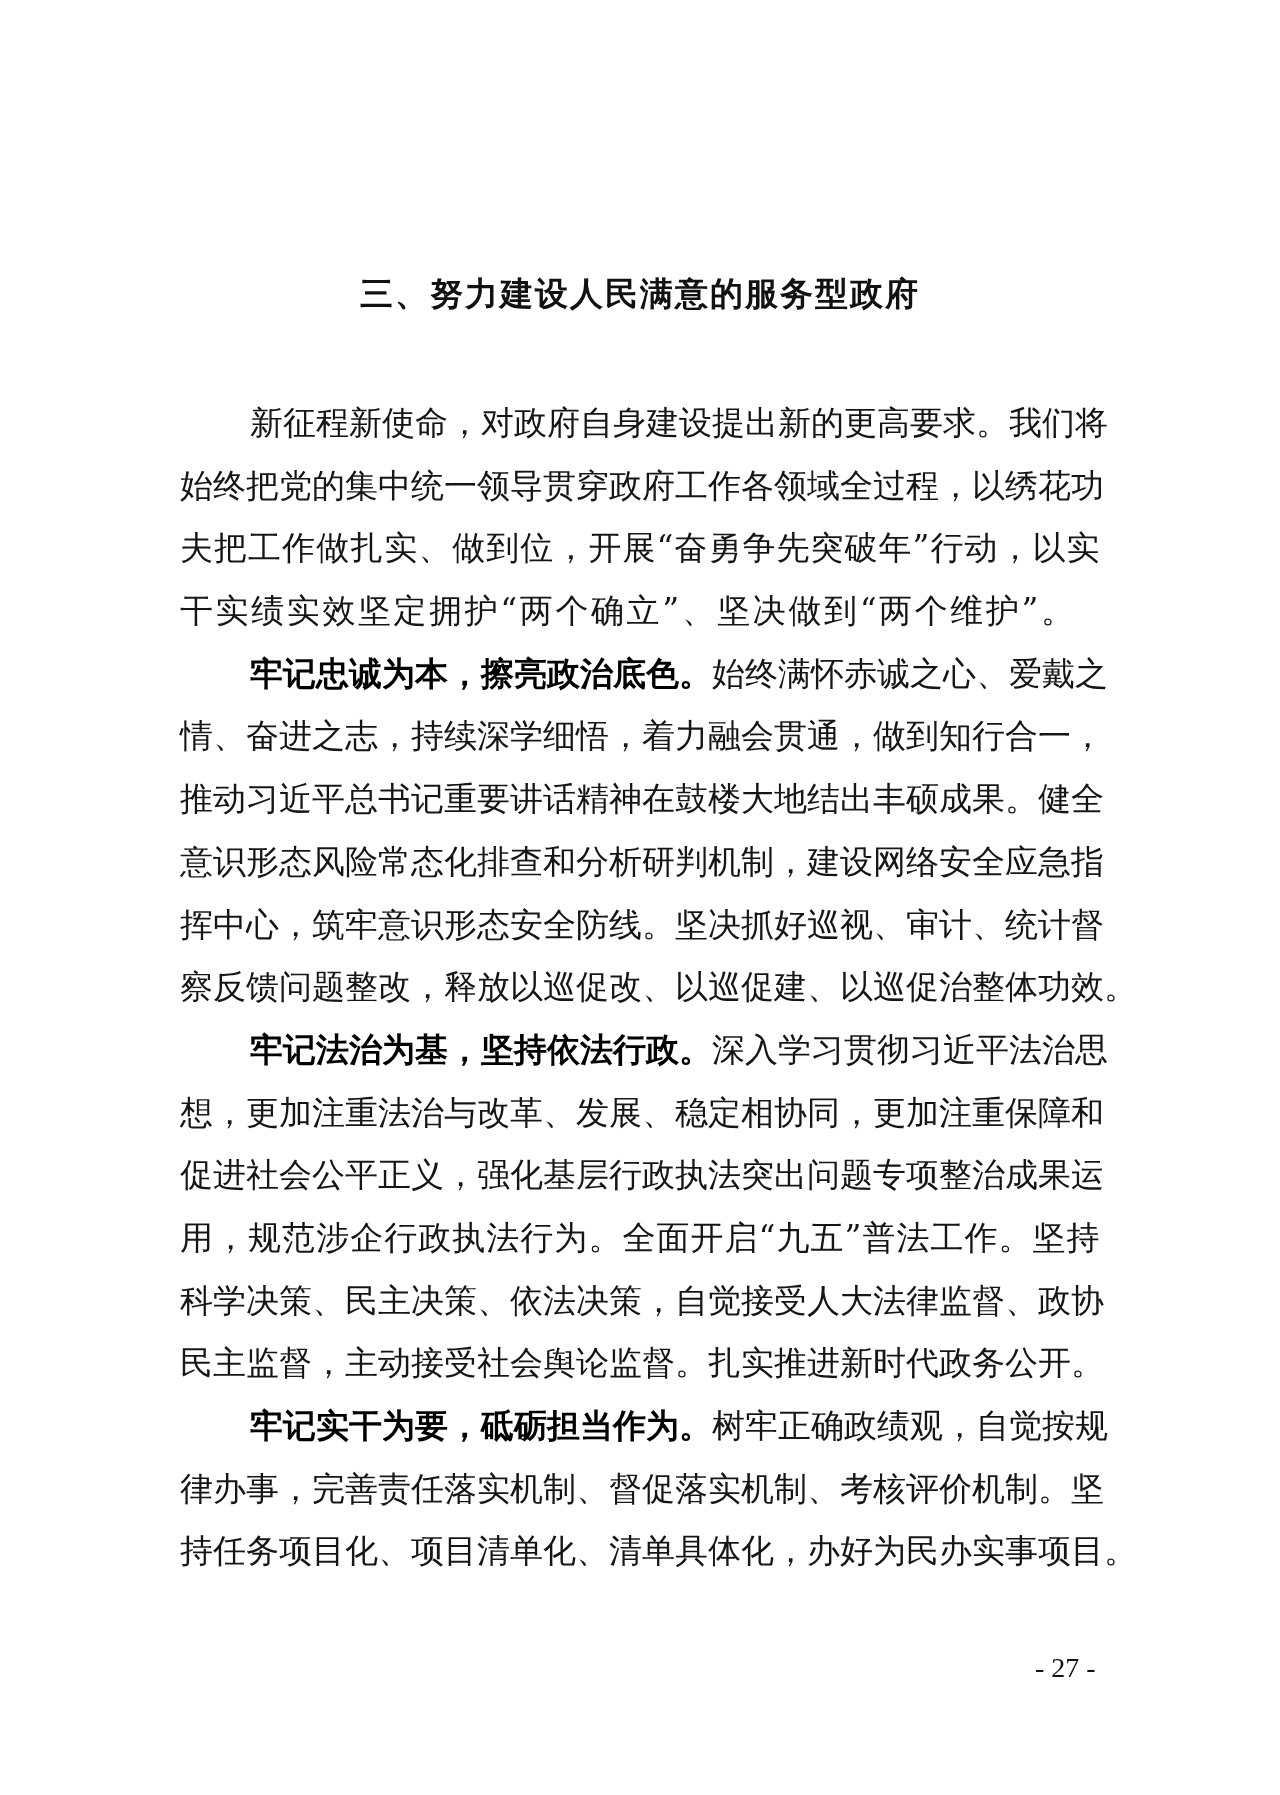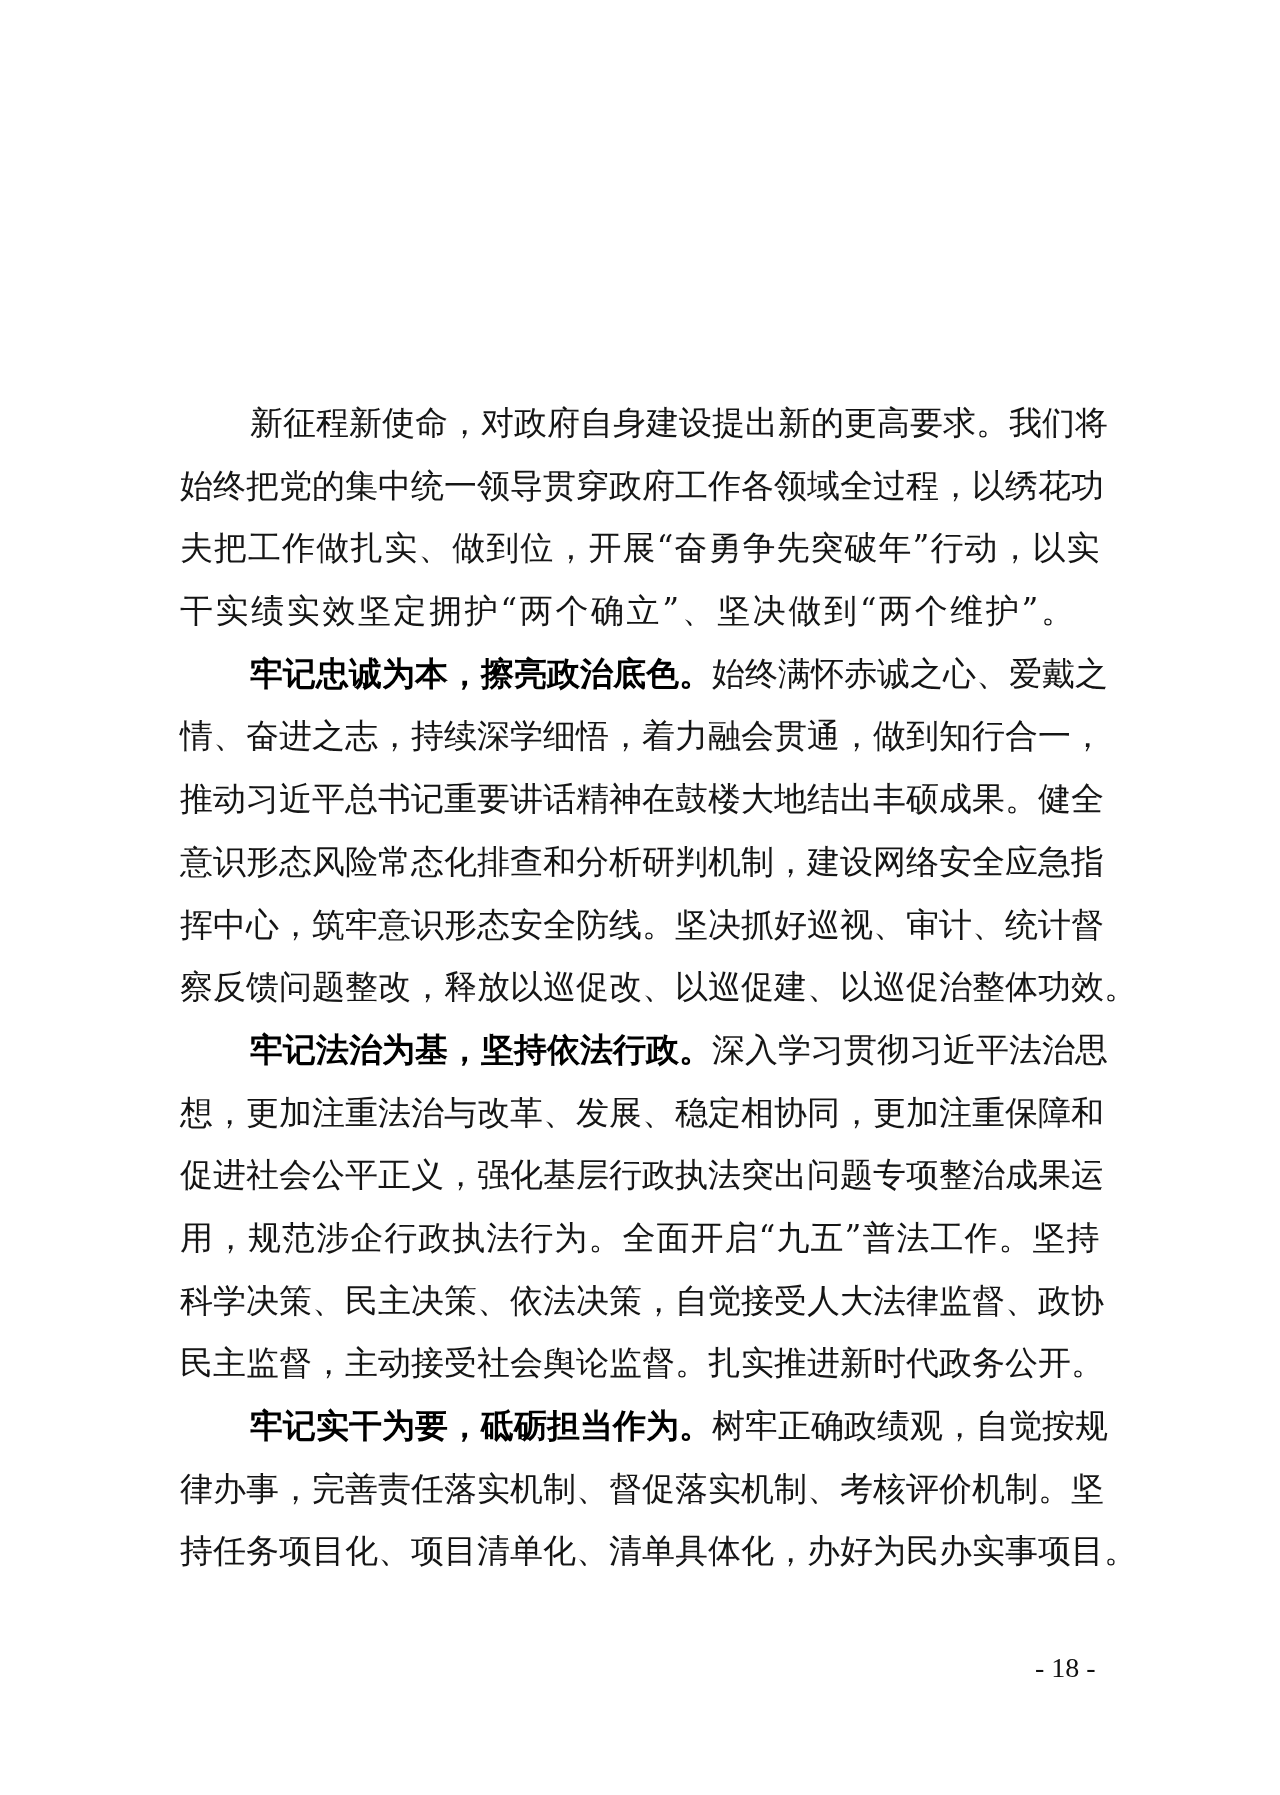--- a/index.html
+++ b/index.html
@@ -61,20 +61,21 @@
       font-family: "Liberation Serif", "DejaVu Serif", serif;
       font-size: 28px;
       color: #111111;
       white-space: pre;
     }
   </style>
 </head>
 <body>
 
 <div class="page">
+  <div class="title">三、努力建设人民满意的服务型政府</div>
 
   <div class="body-text" id="body-text">
       <div class="line indent">
         <span class="ch">新</span>
         <span class="ch">征</span>
         <span class="ch">程</span>
         <span class="ch">新</span>
         <span class="ch">使</span>
         <span class="ch">命</span>
         <span class="ch">，</span>
@@ -628,14 +629,14 @@
         <span class="ch">民</span>
         <span class="ch">办</span>
         <span class="ch">实</span>
         <span class="ch">事</span>
         <span class="ch">项</span>
         <span class="ch">目</span>
         <span class="ch">。</span>
       </div>
     </div>
 
-  <div class="page-number">- 18 -</div>
+  <div class="page-number">- 27 -</div>
 </div>
 
 </body></html>

